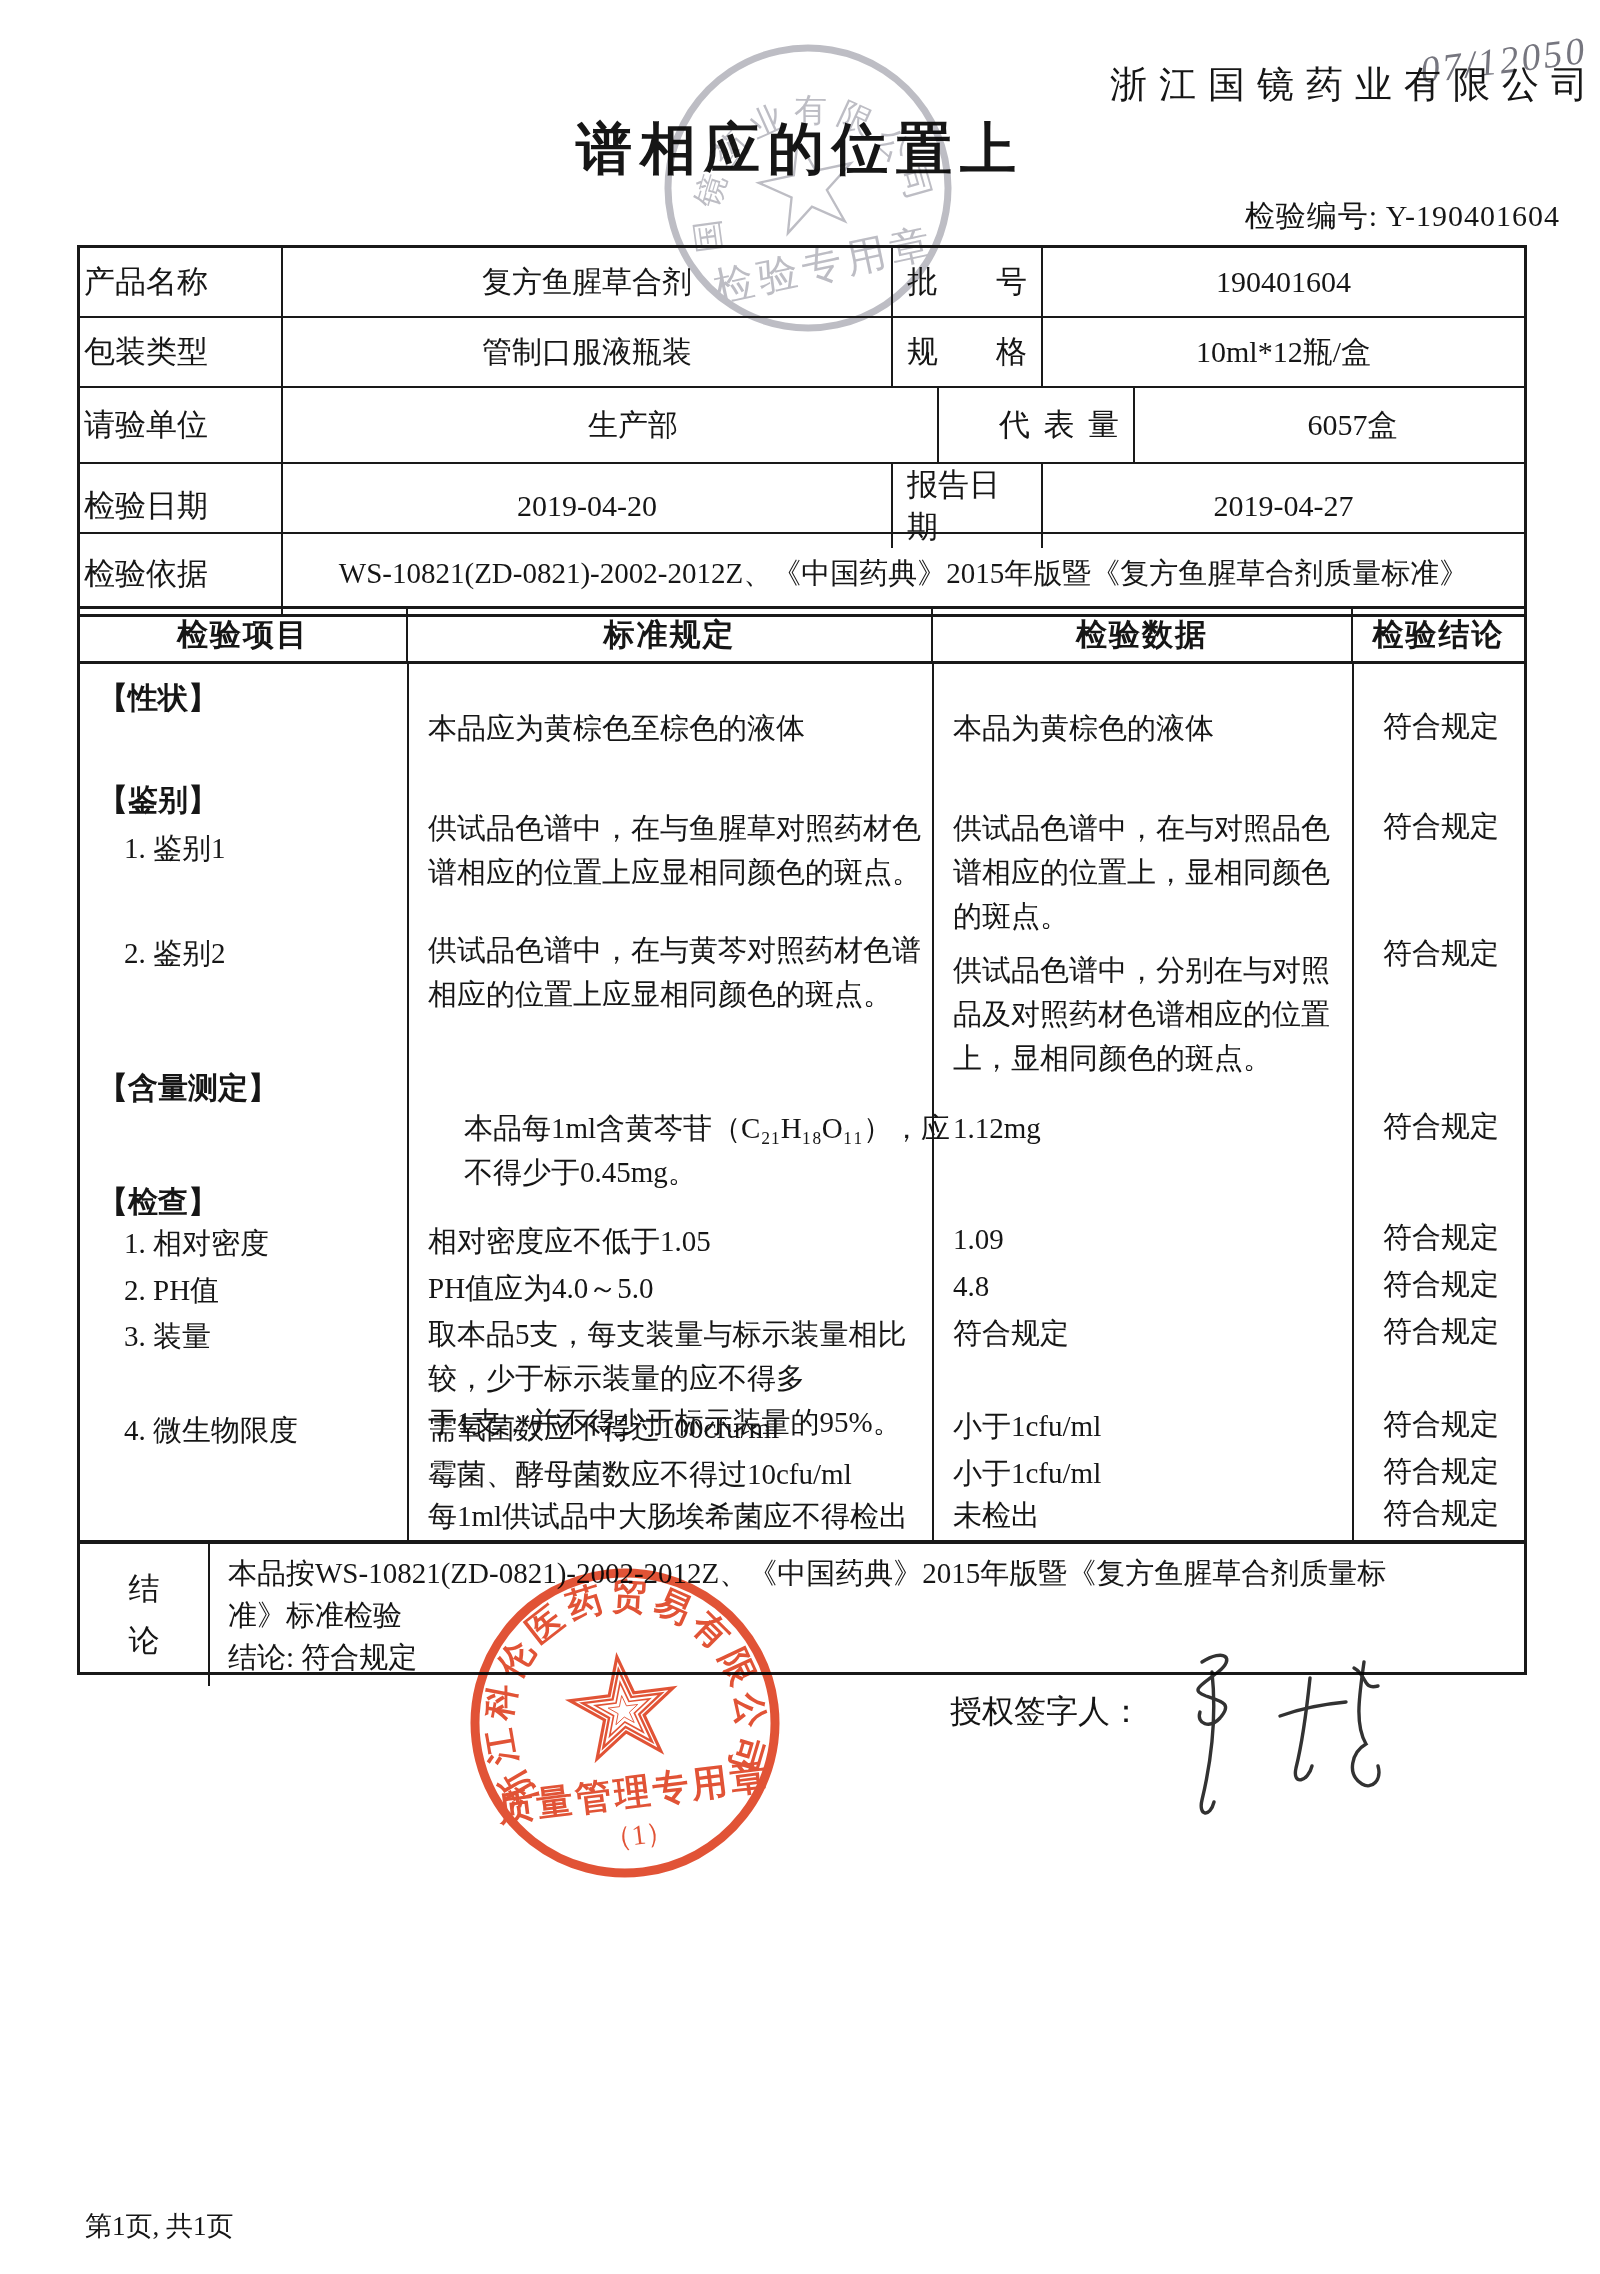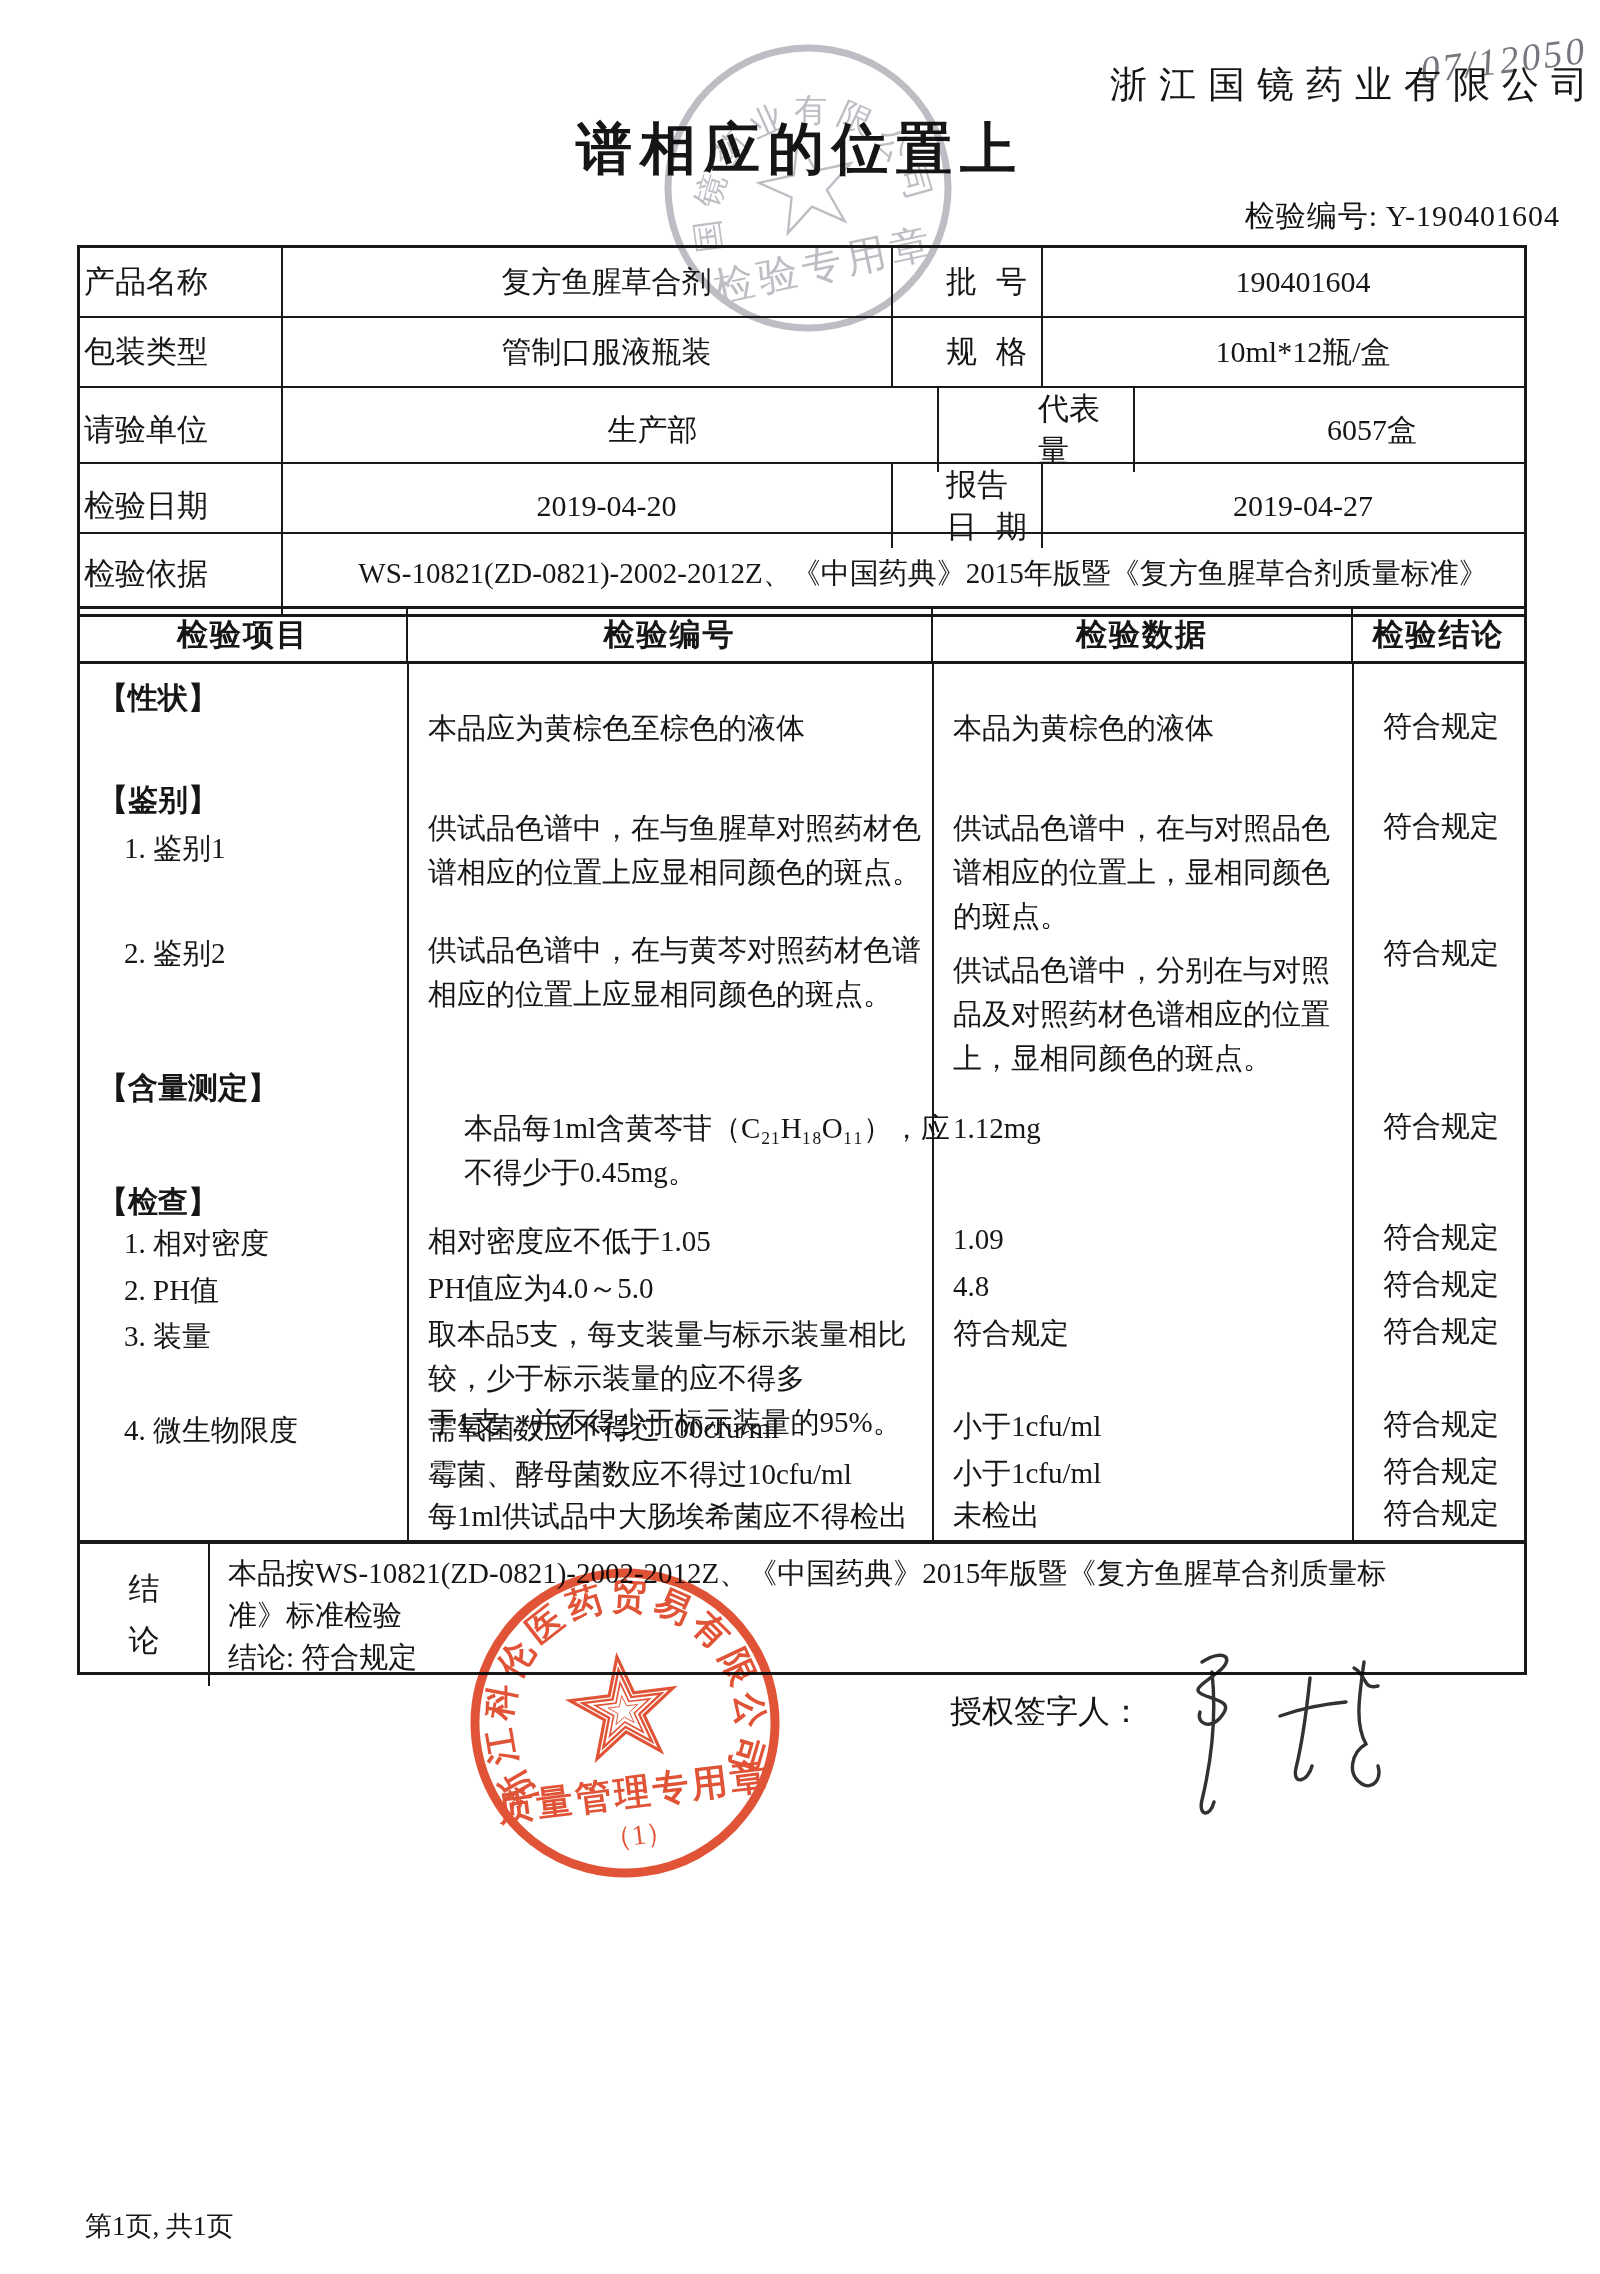--- a/index.html
+++ b/index.html
@@ -13,21 +13,21 @@
   .doc-title{left:0;top:112px;width:100%;text-align:center;font-size:56px;font-weight:bold;letter-spacing:8px;}
   .report-no{right:40px;top:196px;font-size:30px;}
   .report-no span{letter-spacing:1px;}
   .hand-note{left:1420px;top:38px;font-size:38px;font-style:italic;color:#76767f;
              letter-spacing:3px;transform:rotate(-7deg);}
 
   
   .info-table{left:77px;top:245px;width:1450px;border:3px solid #191919;box-sizing:border-box;}
   .irow{display:grid;grid-template-columns:203px 610px 150px 1fr;border-bottom:2px solid #191919;}
   .irow.basis{grid-template-columns:203px 1fr;border-bottom:none;}
-  .ic{border-right:2px solid #191919;display:flex;align-items:center;box-sizing:border-box;font-size:31px;padding-left:39px;}
+  .ic{border-right:2px solid #191919;display:flex;align-items:center;box-sizing:border-box;font-size:31px;}
   .ic:last-child{border-right:none;}
   .ic.lab{padding-left:4px;}
   .ic.val{justify-content:center;text-align:center;font-size:30px;}
   .ic.jus>div{display:block;width:100%;padding:0 14px;text-align-last:justify;box-sizing:border-box;}
 
   
   .main-table{left:77px;top:606px;width:1450px;border:3px solid #191919;box-sizing:border-box;}
   .mt-header{display:grid;grid-template-columns:328px 525px 420px 1fr;height:52px;
              border-bottom:3px solid #191919;}
   .mt-header>div{border-right:2px solid #191919;display:flex;align-items:center;justify-content:center;
@@ -110,21 +110,21 @@
     </div>
     <div class="irow basis" style="height:80px;">
       <div class="ic lab">检验依据</div>
       <div class="ic val" style="font-size:29px;">WS-10821(ZD-0821)-2002-2012Z、《中国药典》2015年版暨《复方鱼腥草合剂质量标准》</div>
     </div>
   </div>
 
   <div class="abs main-table">
     <div class="mt-header">
       <div>检验项目</div>
-      <div>检验编号</div>
+      <div>标准规定</div>
       <div>检验数据</div>
       <div>检验结论</div>
     </div>
 
     <div class="mt-body">
       <div class="vline" style="left:327px;"></div>
       <div class="vline" style="left:852px;"></div>
       <div class="vline" style="left:1272px;"></div>
 
       <div class="b sec" style="left:18px;top:12px;">【性状】</div>

